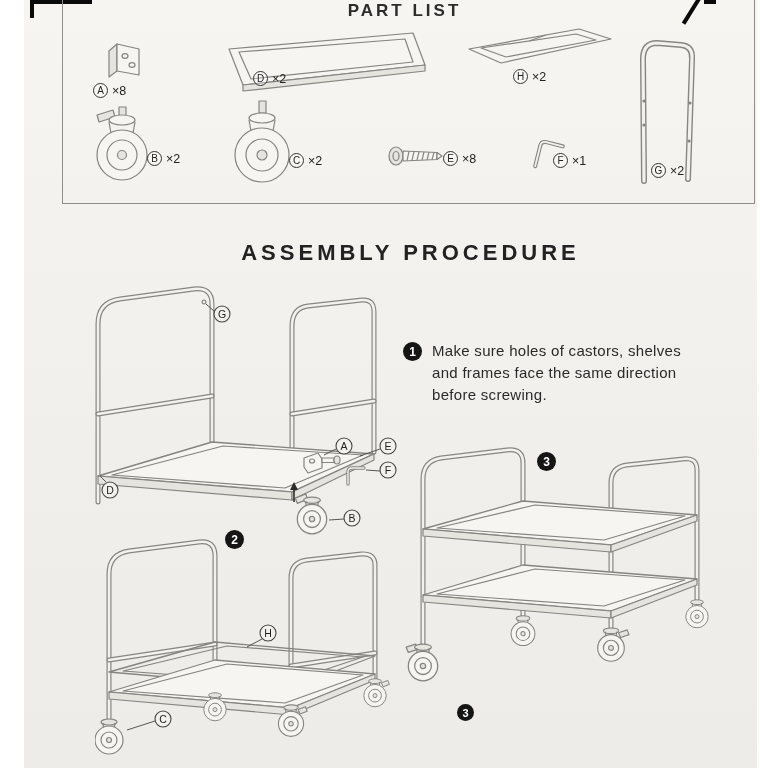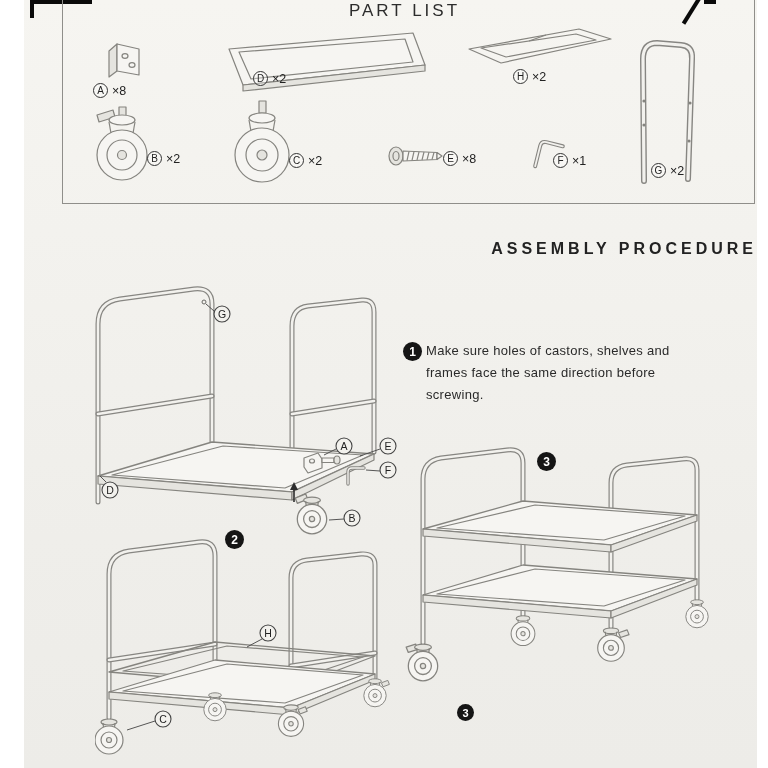--- a/index.html
+++ b/index.html
@@ -12,53 +12,53 @@
     background:linear-gradient(#f6f5f1,#efeeea 70%, #edece8);
   }
   .artifact{position:absolute;background:#0a0a0a;}
   
   .partbox{
     position:absolute;left:38px;top:-10px;width:691px;height:212px;
     border:1.5px solid #8f8e8a;
   }
   .partbox-title{
     position:absolute;left:0;right:8px;top:10px;text-align:center;
-    font-size:17px;font-weight:normal;letter-spacing:3px;color:#2c2c2c;
+    font-size:17px;font-weight:bold;letter-spacing:3px;color:#2c2c2c;
   }
   .part-draw{position:absolute;}
   .plabel{
     position:absolute;display:flex;align-items:center;gap:4px;
     font-size:12.5px;color:#222;white-space:nowrap;
   }
   .circ{
     display:inline-flex;width:15px;height:15px;box-sizing:border-box;
     border:1.2px solid #333;border-radius:50%;
     align-items:center;justify-content:center;
     font-size:10px;line-height:1;color:#222;background:rgba(255,255,255,.35);
   }
   
   .asm-title{
-    position:absolute;left:40px;right:0;top:240px;text-align:right;
-    font-size:16px;font-weight:bold;letter-spacing:4px;color:#222;
+    position:absolute;left:40px;right:0;top:240px;text-align:center;
+    font-size:22px;font-weight:bold;letter-spacing:4px;color:#222;
   }
   .step-draw{position:absolute;}
   .badge{
     position:absolute;width:19px;height:19px;border-radius:50%;
     background:#151515;color:#fff;display:flex;align-items:center;justify-content:center;
     font-size:12px;font-weight:bold;line-height:1;
   }
   .note{
     position:absolute;left:379px;top:340px;width:350px;display:flex;align-items:flex-start;
   }
   .note .nbadge{
     flex:0 0 auto;width:19px;height:19px;border-radius:50%;background:#151515;color:#fff;
     display:flex;align-items:center;justify-content:center;font-size:12px;font-weight:bold;margin-top:2px;
   }
   .note p{
-    margin:0 0 0 4px;width:262px;font-size:13px;line-height:22px;
+    margin:0 0 0 10px;width:262px;font-size:15px;line-height:22px;
     letter-spacing:0.3px;color:#2a2a2a;
   }
   .completion{
     position:absolute;left:433px;top:704px;display:flex;align-items:center;gap:8px;
     font-size:15px;color:#111;
   }
   .completion .nbadge{
     width:17px;height:17px;border-radius:50%;background:#151515;color:#fff;
     display:flex;align-items:center;justify-content:center;font-size:11px;font-weight:bold;
   }

